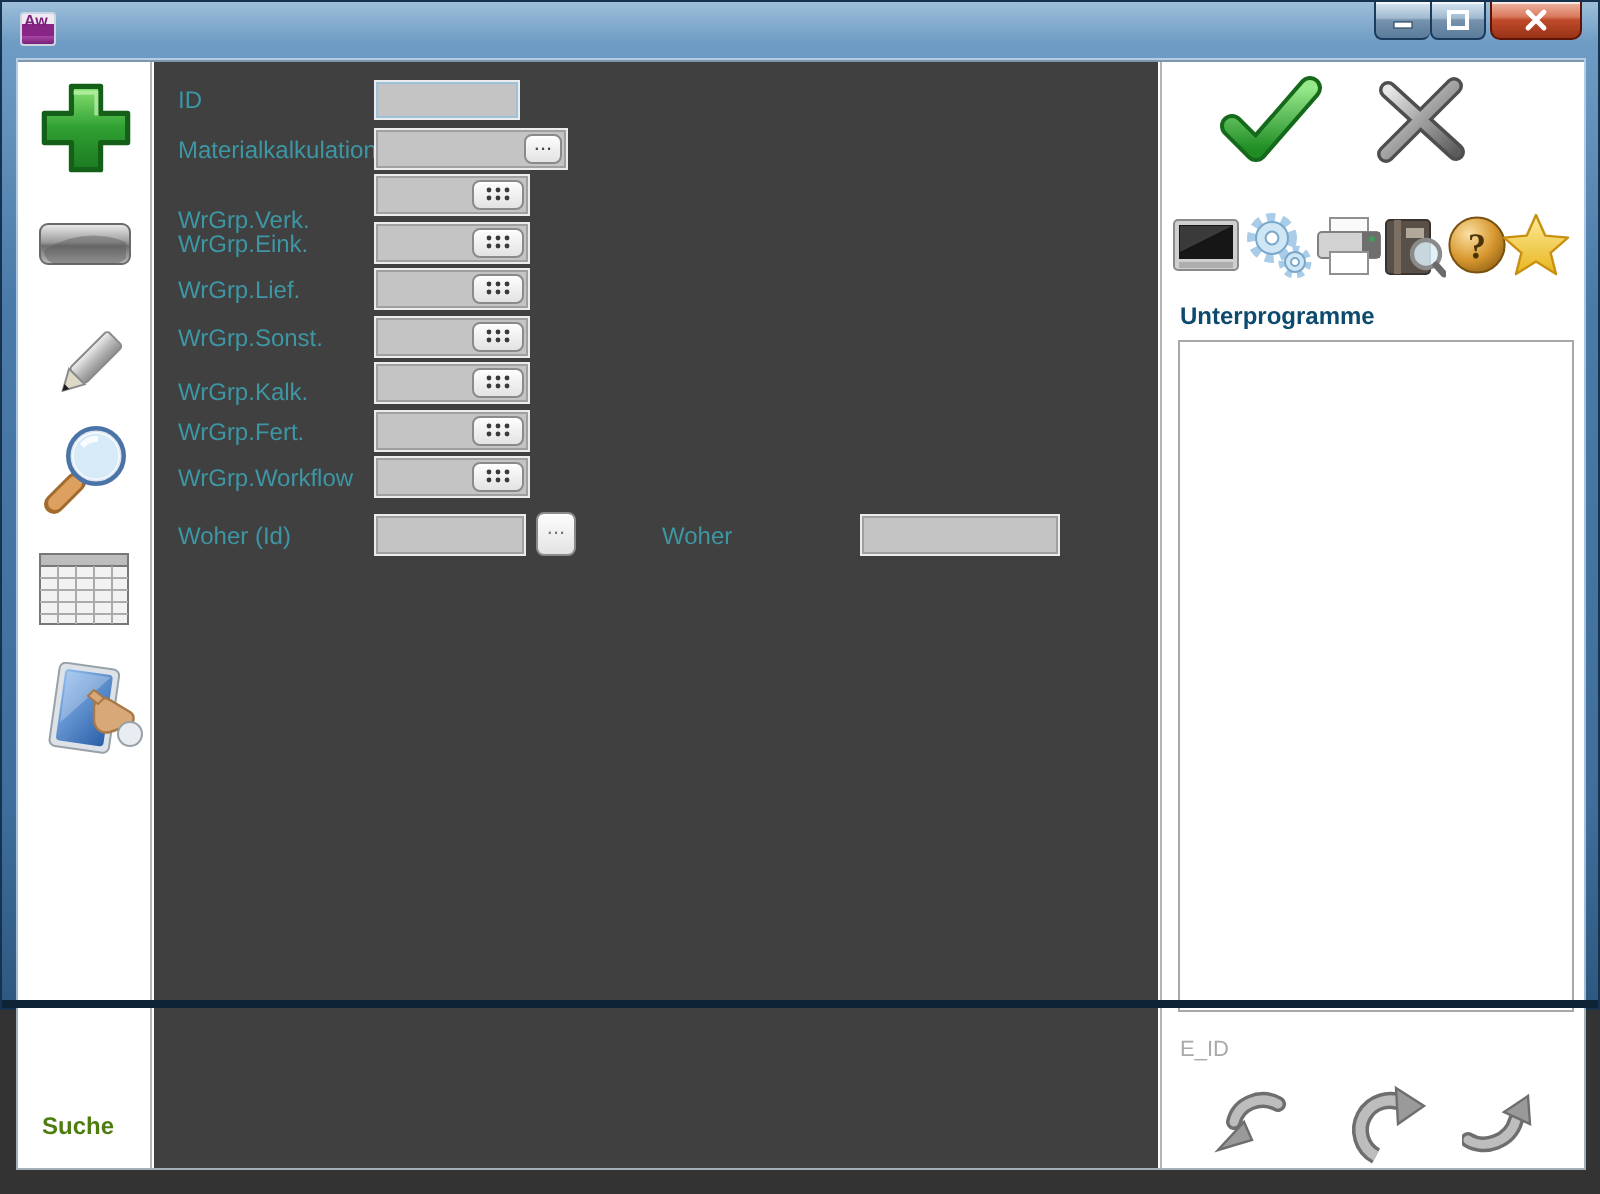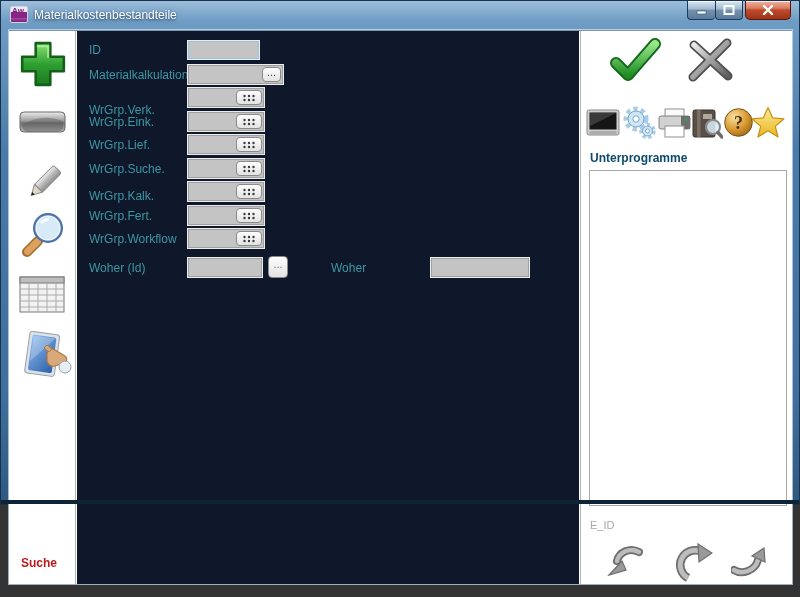--- a/index.html
+++ b/index.html
@@ -42,24 +42,24 @@
   
   .content {
     position:absolute; left:8px; top:29px; width:783px; height:554px;
     background:#ffffff; border-top:1px solid #7d96ab;
     box-shadow:0 0 0 1px rgba(210,228,242,.7);
   }
 
   
   .sidebar { position:absolute; left:0; top:0; width:67px; height:100%; border-right:1px solid #b4b4b4; background:#fff; }
   .side-btn { position:absolute; cursor:pointer; }
-  .suche-label { position:absolute; left:12px; top:525px; font-size:12px; font-weight:bold; color:#b91c1c; }
+  .suche-label { position:absolute; left:12px; top:525px; font-size:12px; font-weight:bold; color:#4d7c0f; }
 
   
-  .main { position:absolute; left:68px; top:0; width:502px; height:100%; background:#0f172a; }
+  .main { position:absolute; left:68px; top:0; width:502px; height:100%; background:#404040; }
   .f-label { position:absolute; font-size:12px; color:#3d96a4; white-space:nowrap; }
   .f-input {
     position:absolute; height:19px; background:#c4c4c4; border:1px solid #a0a0a0;
     font-size:12px; color:#222; padding:0 3px; font-family:"Liberation Sans",sans-serif;
     box-shadow:0 0 0 1px #ececec;
   }
   .f-input.id-field { border:1px solid #9dc2da; height:18px; }
   .field-wrap { position:absolute; }
   .mini-btn {
     position:absolute; cursor:pointer; border:1px solid #8a8a8a; border-radius:4px;
@@ -78,21 +78,20 @@
   .subprog-list { position:absolute; left:8px; top:139px; width:198px; height:336px; background:#fff; border:1px solid #a8a8a8; }
   .eid-label { position:absolute; left:9px; top:488px; font-size:11px; color:#a9a9a9; }
 </style>
 </head>
 <body>
 
 <div class="window">
 
   <div class="titlebar">
     <div class="app-icon">Aw</div>
-    <div class="title-text">Materialkostenbestandteile</div>
     <div class="win-controls">
       <div class="win-btn minimize">
         <span><svg width="12" height="10">
               <rect x="1" y="6" width="9" height="3" fill="#fff" stroke="#2a4a66" stroke-width="0.6"></rect>
             </svg></span>
       </div>
       <div class="win-btn maximize">
         <span><svg width="12" height="11">
               <rect x="1.5" y="1.5" width="9" height="8" fill="none" stroke="#fff" stroke-width="2"></rect>
             </svg></span>
@@ -245,21 +244,21 @@
                   <circle cx="7" cy="3" r="1.2"></circle>
                   <circle cx="11.5" cy="3" r="1.2"></circle>
                   <circle cx="2.5" cy="7" r="1.2"></circle>
                   <circle cx="7" cy="7" r="1.2"></circle>
                   <circle cx="11.5" cy="7" r="1.2"></circle>
                 </g>
               </svg></span>
           </div>
       </div>
 
-      <div class="f-label" style="left:12px;top:131px;">WrGrp.Suche.</div>
+      <div class="f-label" style="left:12px;top:131px;">WrGrp.Sonst.</div>
       <div class="field-wrap" style="left:111px;top:128px;width:76px;height:19px;">
         <input class="f-input" style="left: 0px; top: 0px; width: 76px;" value="">
         <div class="mini-btn dots-btn">
             <span><svg width="14" height="10">
                 <g fill="#3a3a3a">
                   <circle cx="2.5" cy="3" r="1.2"></circle>
                   <circle cx="7" cy="3" r="1.2"></circle>
                   <circle cx="11.5" cy="3" r="1.2"></circle>
                   <circle cx="2.5" cy="7" r="1.2"></circle>
                   <circle cx="7" cy="7" r="1.2"></circle>

